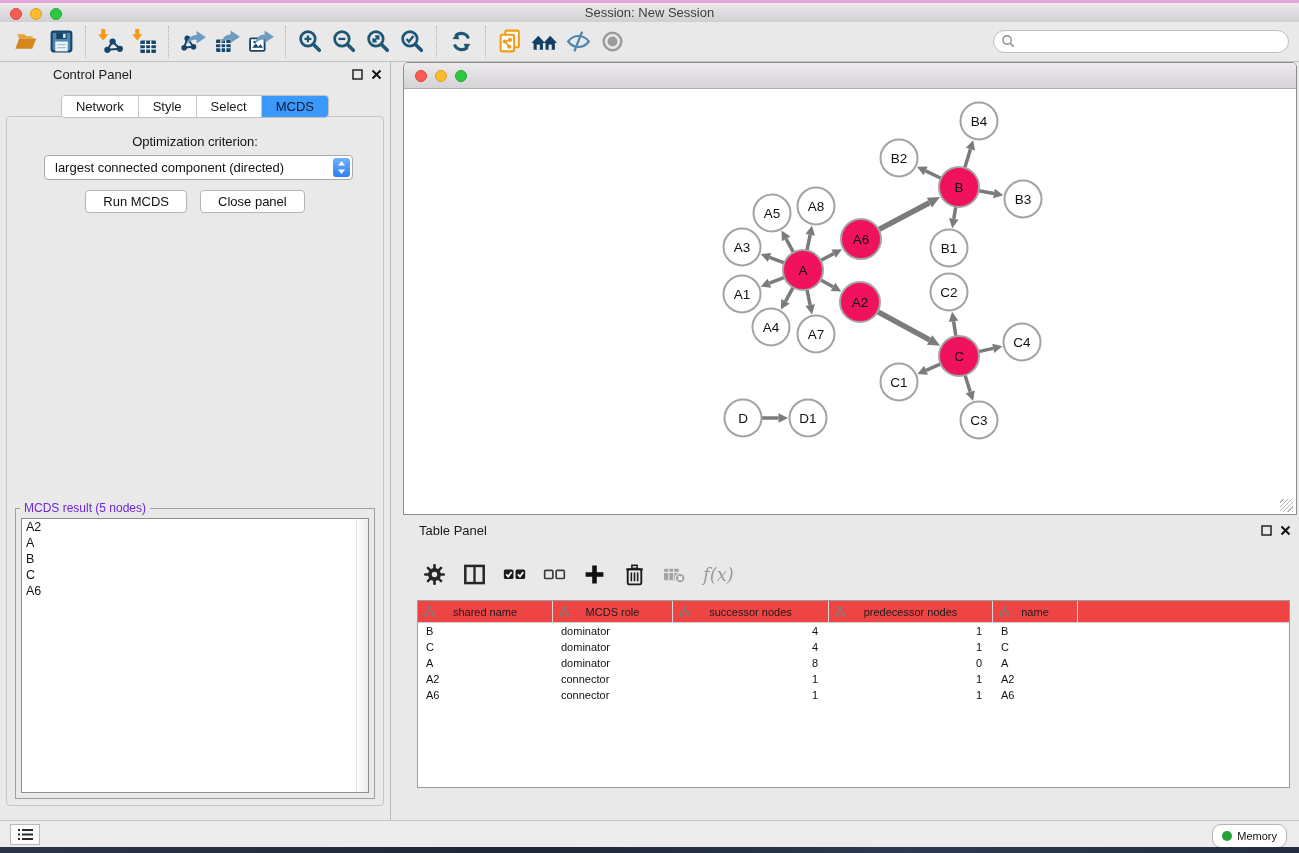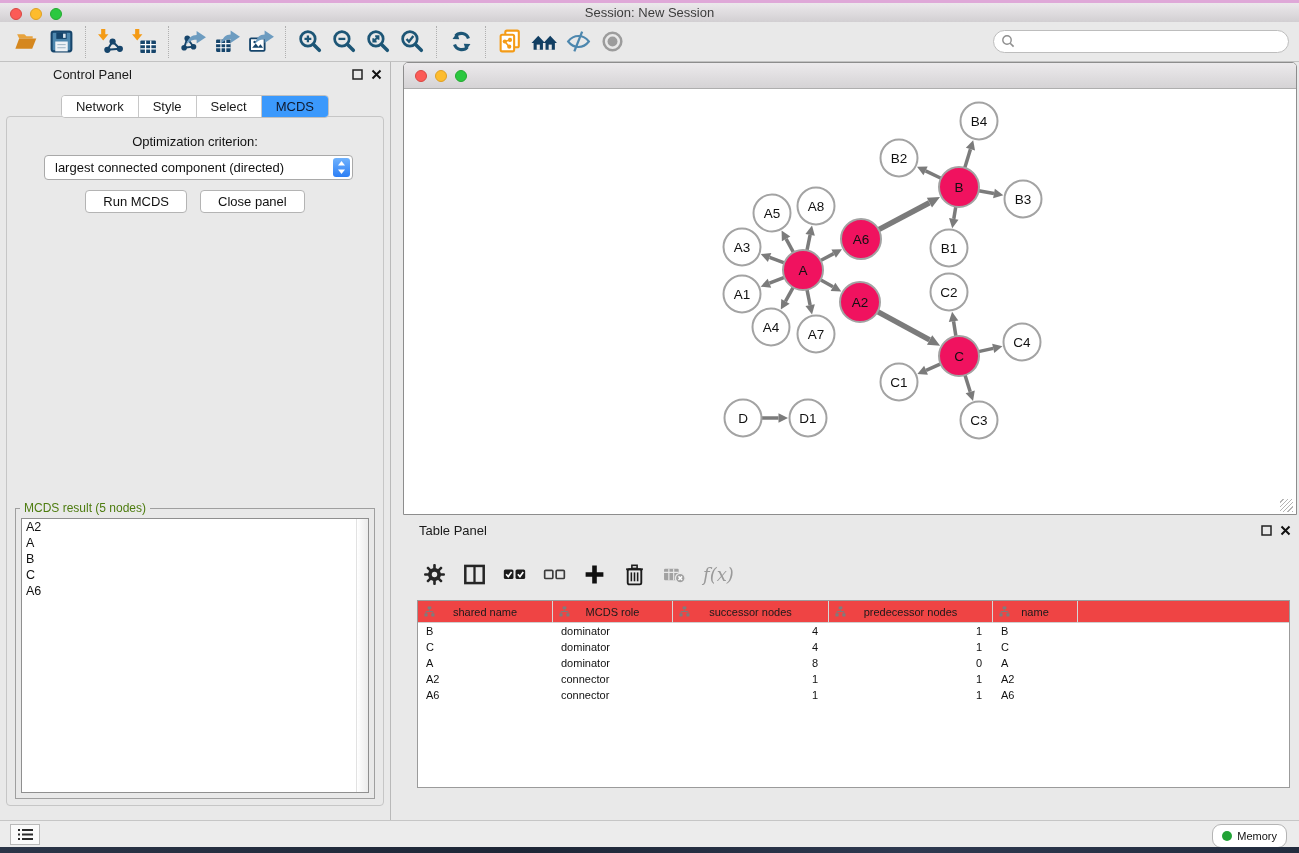--- a/index.html
+++ b/index.html
@@ -51,21 +51,21 @@
   .opt-stepper { position:absolute; right:2px; top:2px; bottom:2px; width:17px; border-radius:3px;
     background:linear-gradient(#6fb2fd,#2d7ff5); display:flex; align-items:center; justify-content:center; }
   .btn-row { position:absolute; top:73px; left:0; right:0; display:flex; justify-content:center; gap:13px;align-items:flex-end; }
   .mac-btn { height:23px; background:#fff; border:1px solid #b4b4b4; border-radius:4px;
     font-size:13px; color:#111; padding:0 17px; line-height:21px; cursor:pointer;
     font-family:"Liberation Sans", sans-serif; }
 
   .result-box { position:absolute; left:8px; right:8px; top:391px; bottom:6px;
     border:1px solid #9f9f9f; background:#e9e9e9; }
   .result-legend { position:absolute; top:-8px; left:4px; background:#e9e9e9; padding:0 4px;
-    font-size:12px; color:#4d7c0f; }
+    font-size:12px; color:#6d28d9; }
   .result-list { position:absolute; left:5px; right:5px; top:9px; bottom:5px; background:#fff;
     border:1px solid #8f8f8f; overflow:hidden; }
   .result-item { font-size:12.5px; color:#111; line-height:16px; padding-left:4px; }
   .result-scroll { position:absolute; top:0; bottom:0; right:0; width:12px;
     background:linear-gradient(to right,#ffffff,#ececec); border-left:1px solid #e2e2e2; }
 
   
   .net-window { position:absolute; top:62px; left:403px; width:894px; height:453px;
     background:#fff; border:1px solid #8d8d8d; border-radius:5px 5px 0 0; }
   .net-titlebar { position:relative; height:26px; border-radius:4px 4px 0 0;

